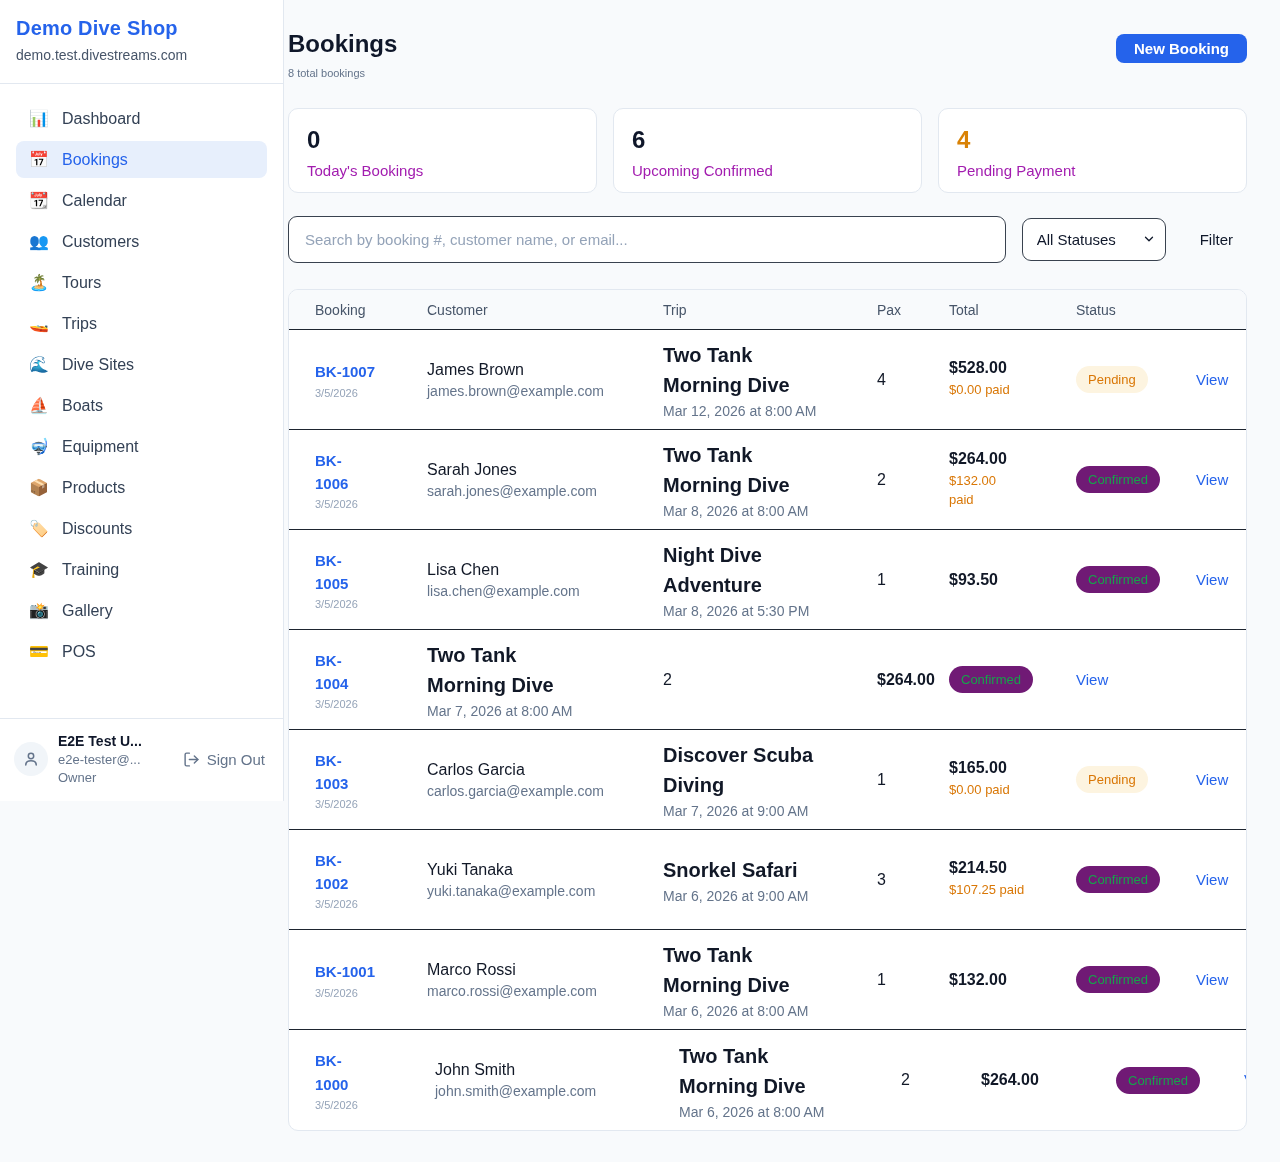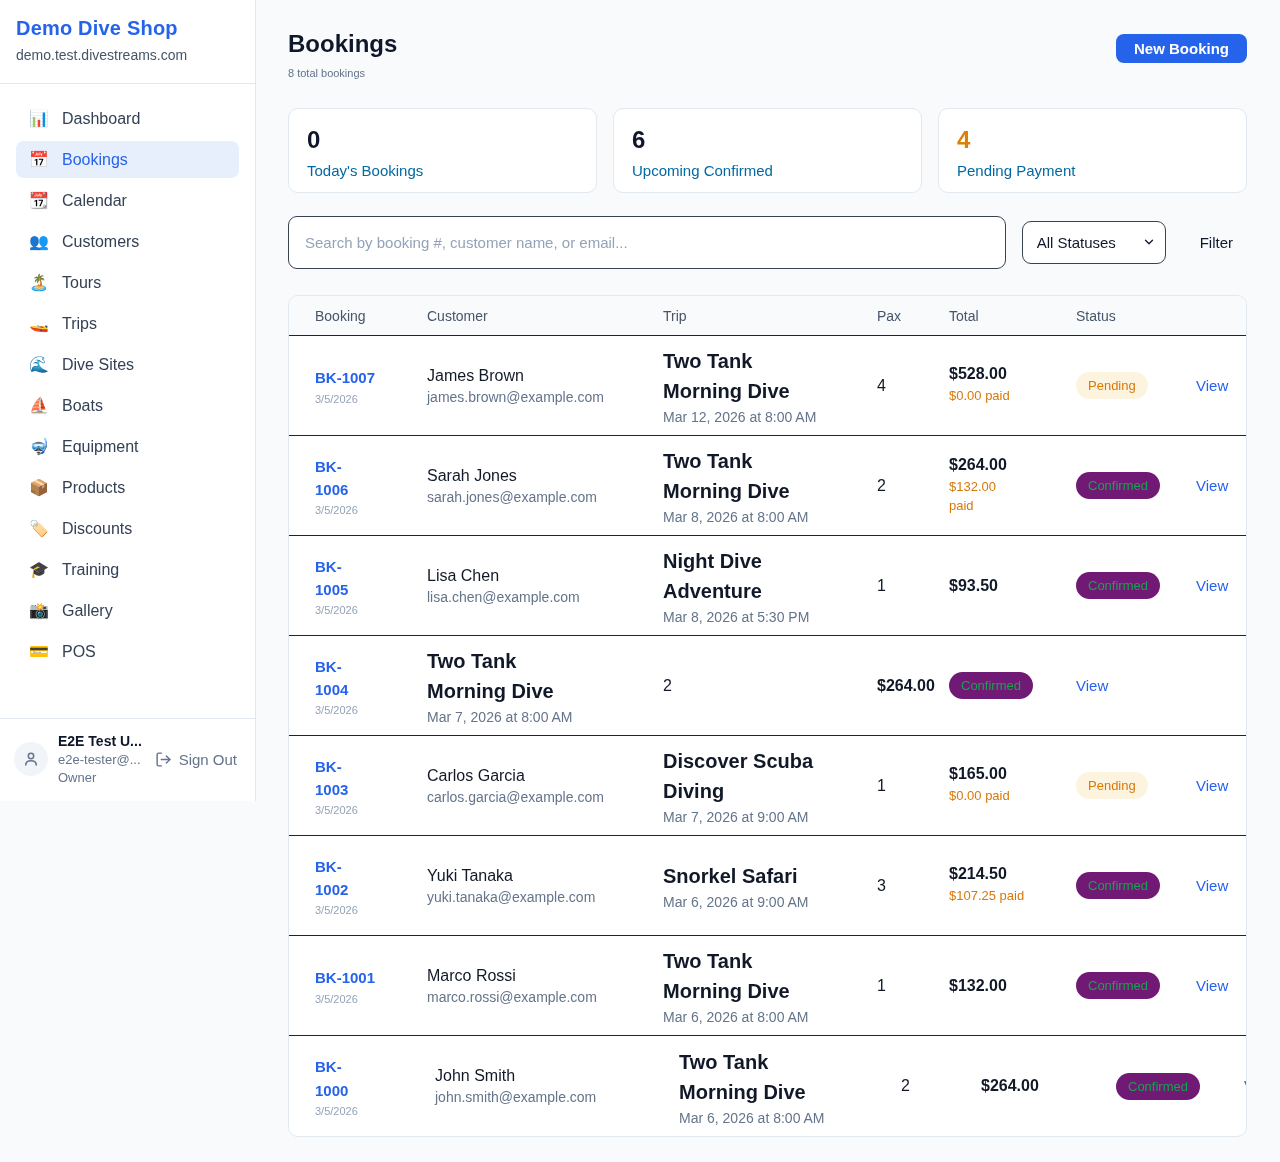--- a/index.html
+++ b/index.html
@@ -8,21 +8,21 @@
     font-family:"Liberation Sans", sans-serif;
     background:#f8fafc;
     color:#0f172a;
     overflow:hidden;
     position:relative;
   }
 
   
   .sidebar {
     position:absolute; left:0; top:0;
-    width:256px; height:801px;
+    width:284px; height:801px;
     background:#ffffff;
     border-right:1px solid #e2e8f0;
     display:flex; flex-direction:column;
   }
   .shop-header { padding:17px 16px 20px 16px; border-bottom:1px solid #e2e8f0; }
   .shop-name { color:#2563eb; font-size:20px; font-weight:700; letter-spacing:.2px; }
   .shop-domain { color:#475569; font-size:14px; margin-top:7px; }
   .nav { padding:12px 0 4px 0; flex:0 0 auto; }
   .nav-item {
     display:flex; align-items:center; gap:13px;
@@ -68,25 +68,25 @@
   }
 
   .stats { display:flex; gap:16px; margin-top:29px; }
   .stat-card {
     flex:1 1 0; background:#ffffff;
     border:1px solid #e2e8f0; border-radius:10px;
     padding:19px 18px; height:85px;
   }
   .stat-value { font-size:24px; font-weight:700; color:#0f172a; line-height:1; }
   .stat-card.accent .stat-value { color:#d98205; }
-  .stat-label { font-size:15px; color:#0369a1; margin-top:10px; }
+  .stat-label { font-size:15px; color:#a21caf; margin-top:10px; }
 
   .controls { display:flex; align-items:center; gap:16px; margin-top:23px; }
   .search-input {
-    flex:1 1 auto; height:53px;
+    flex:1 1 auto; height:47px;
     border:1px solid #39424f; border-radius:9px;
     padding:0 16px; font-size:15px; color:#0f172a;
     font-family:"Liberation Sans", sans-serif;
     background:#ffffff; outline:none;
   }
   .search-input::placeholder { color:#94a3b8; }
   .select-wrap { position:relative; flex:0 0 auto; }
   .status-select {
     appearance:none; -webkit-appearance:none;
     width:144px; height:43px;

